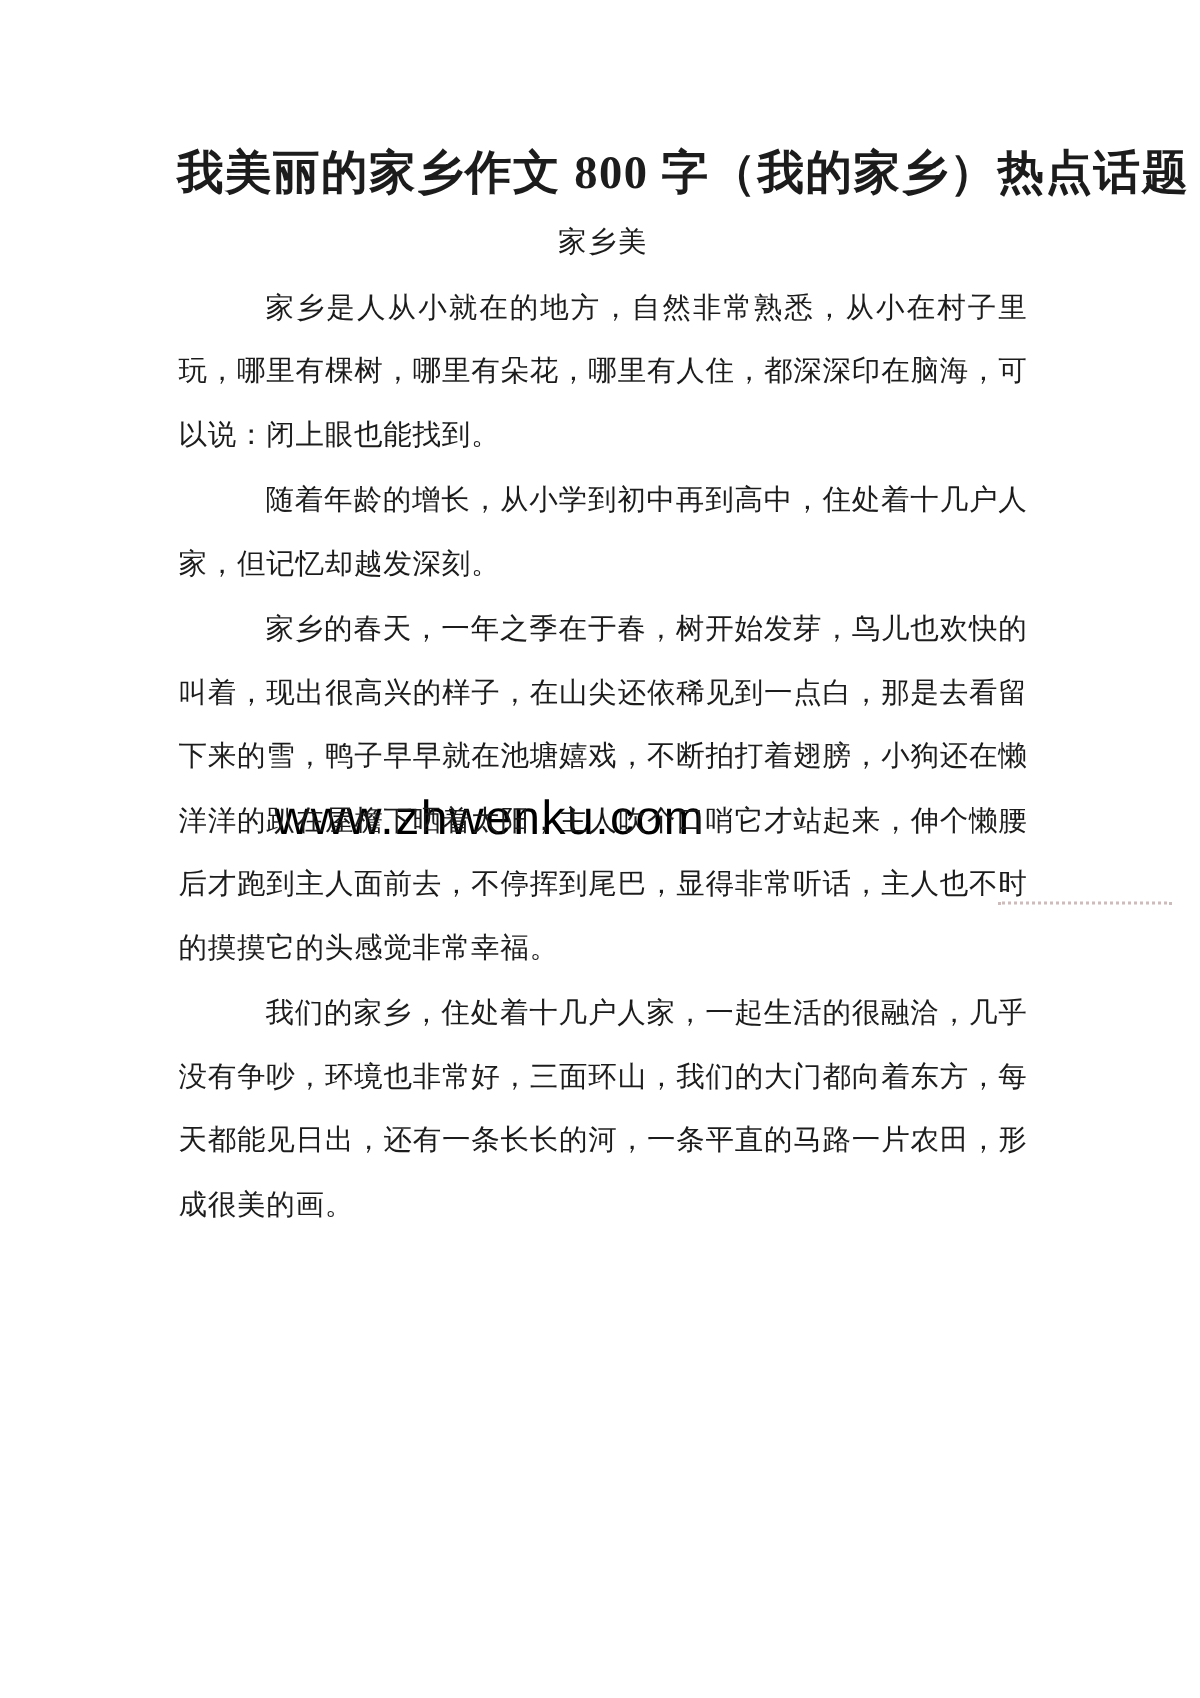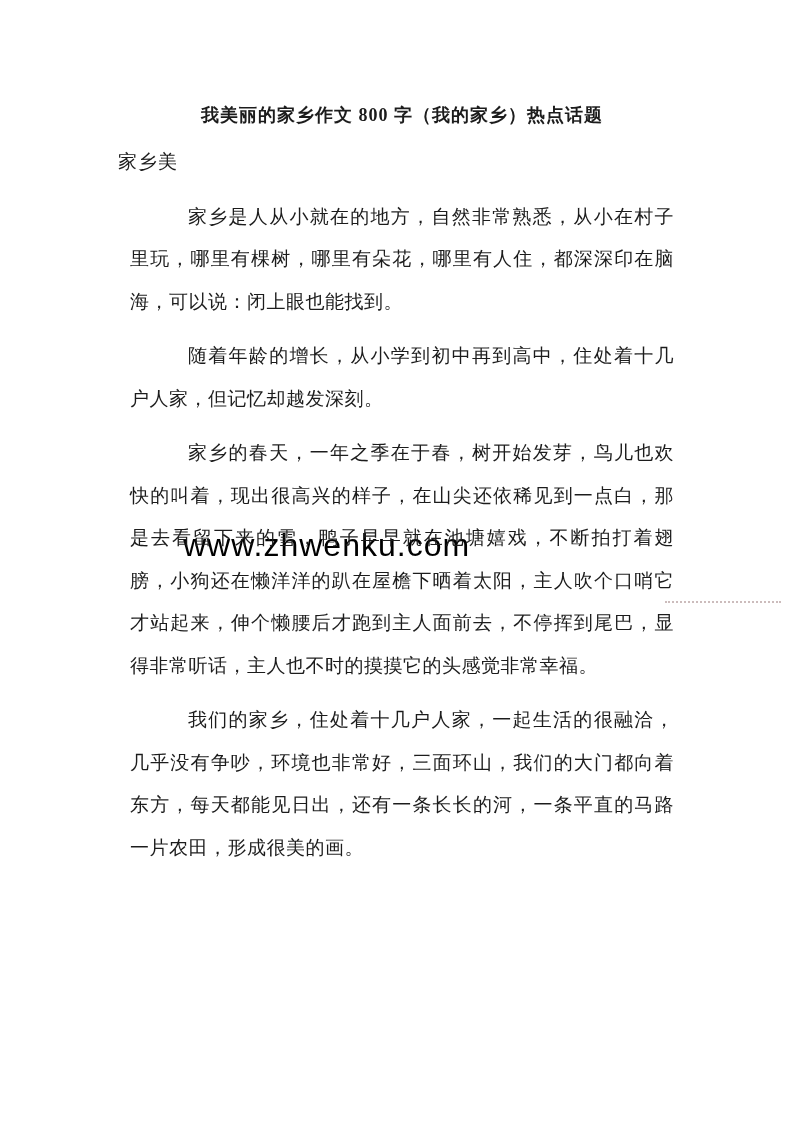--- a/index.html
+++ b/index.html
@@ -40,36 +40,37 @@
   }
   .content {
     position: absolute;
     left: 118px;
     top: 0;
     width: 568px;
     z-index: 1;
   }
   .doc-title {
     margin: 97px 0 0 0;
-    font-size: 18px;
+    font-size: 31px;
     line-height: 36px;
     font-weight: bold;
     text-align: center;
     letter-spacing: 1px;
     white-space: nowrap;
   }
   .doc-subtitle {
     margin: 8px 0 0 0;
     font-size: 19px;
     line-height: 42.5px;
     letter-spacing: 1px;
     font-weight: normal;
+    text-align: center;
   }
   .doc-paragraph {
-    margin: 12px;
+    margin: 1px;
     font-size: 19px;
     line-height: 42.5px;
     text-align: justify;
     text-indent: 58px;
     letter-spacing: 0.5px;
   }
 </style>
 </head>
 <body>
 

